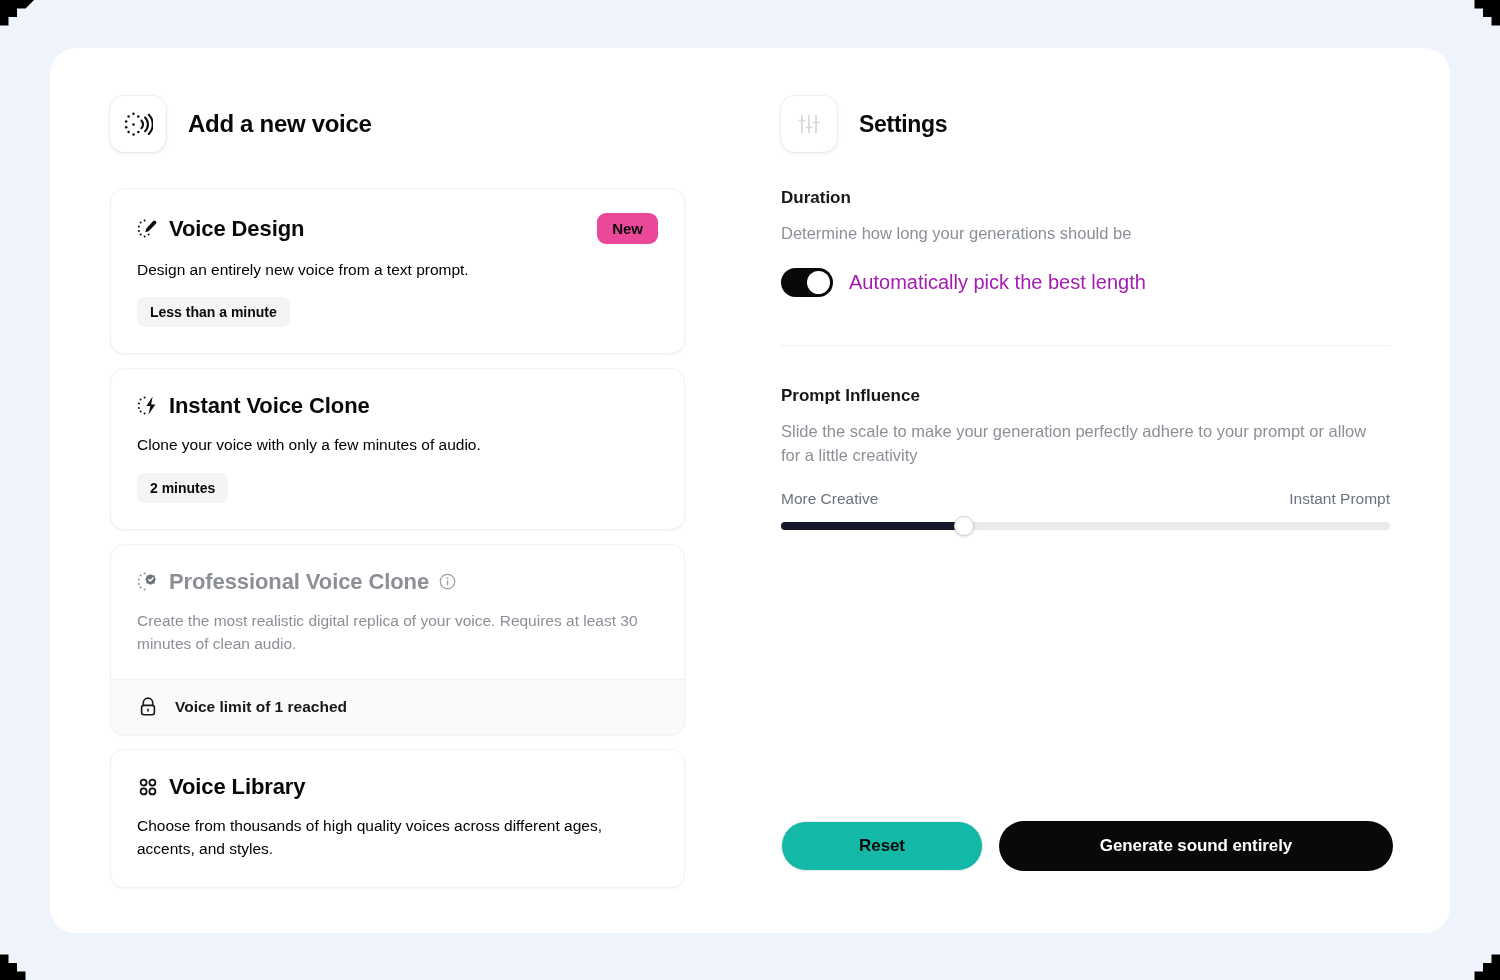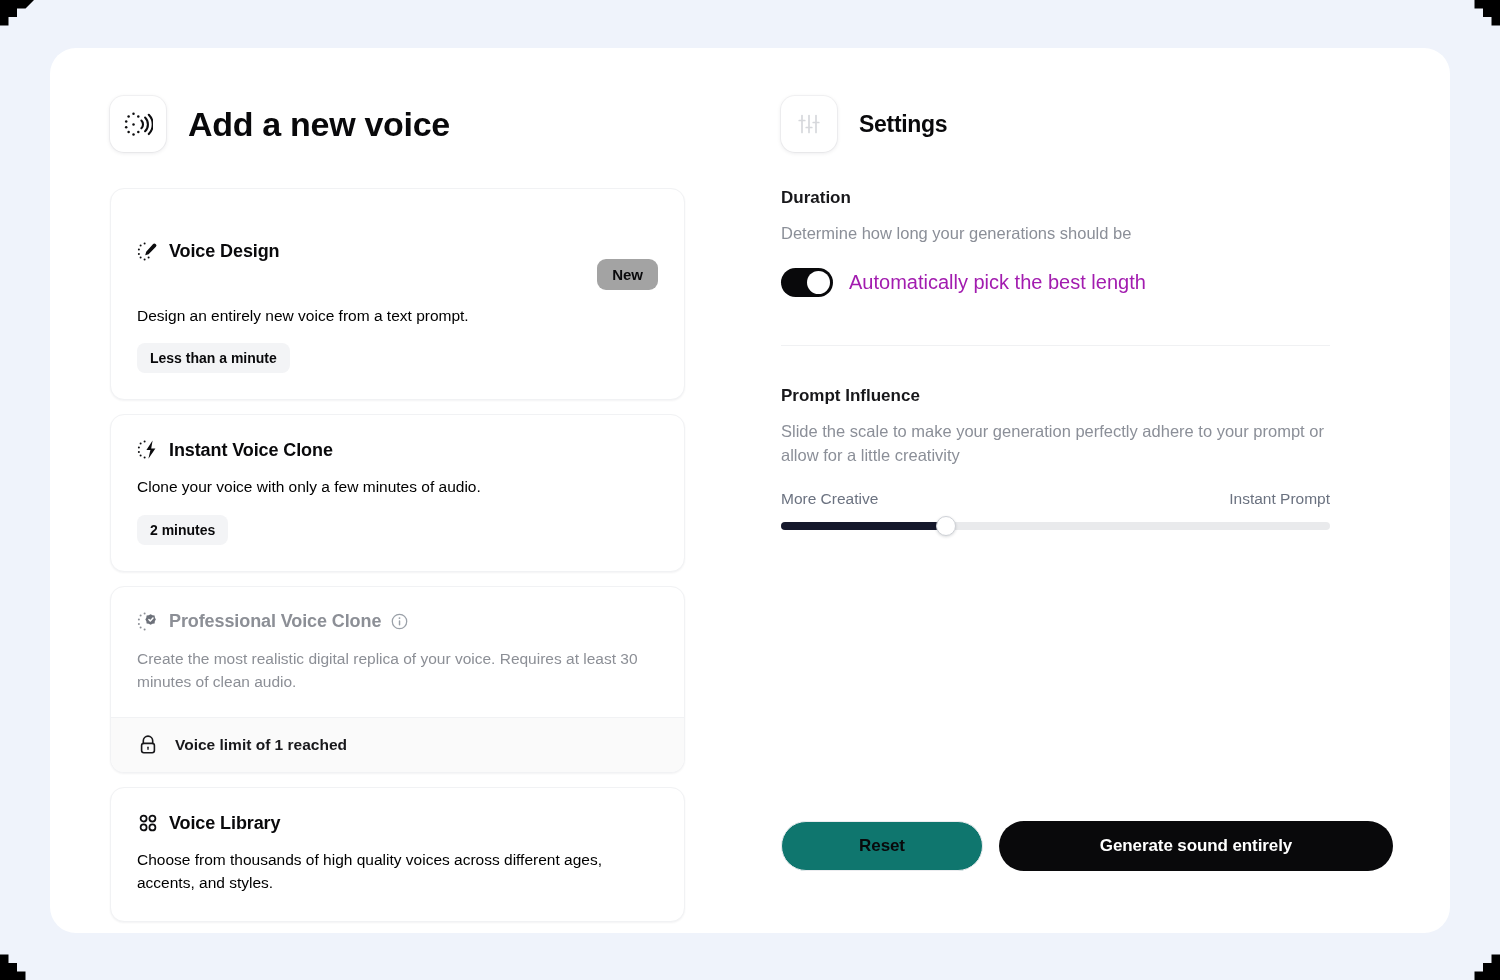--- a/index.html
+++ b/index.html
@@ -49,21 +49,21 @@
     border-radius: 26px;
     display: flex;
   }
 
   .col-left {
     width: 715px;
     padding: 48px 0 0 60px;
   }
   .col-right {
     flex: 1;
-    padding: 48px 120px 0 16px;
+    padding: 48px 60px 0 16px;
     position: relative;
   }
 
   
   .sec-head {
     display: flex;
     align-items: center;
     gap: 22px;
     margin-bottom: 36px;
   }
@@ -71,21 +71,21 @@
     width: 56px;
     height: 56px;
     border-radius: 14px;
     background: #ffffff;
     box-shadow: 0 1px 4px rgba(16,24,40,.10), 0 0 0 1px rgba(16,24,40,.04);
     display: flex;
     align-items: center;
     justify-content: center;
   }
   .sec-title {
-    font-size: 34px;
+    font-size: 24px;
     font-weight: bold;
     color: #09090b;
     letter-spacing: -.3px;
   }
   .sec-title.small { font-size: 23px; }
 
   
   .card-stack { width: 575px; }
 
   .card {
@@ -105,21 +105,21 @@
     display: flex;
     align-items: center;
     justify-content: space-between;
   }
   .card-title-wrap {
     display: flex;
     align-items: center;
     gap: 10px;
   }
   .card-title {
-    font-size: 18px;
+    font-size: 22px;
     font-weight: bold;
     color: #09090b;
     letter-spacing: -.1px;
   }
   .card-desc {
     margin-top: 14px;
     font-size: 15.5px;
     line-height: 1.5;
     color: #000000;
     max-width: 512px;
@@ -128,27 +128,26 @@
     display: inline-block;
     margin-top: 16px;
     background: #f3f4f6;
     border-radius: 8px;
     padding: 7px 13px;
     font-size: 14px;
     font-weight: bold;
     color: #09090b;
   }
   .badge-new {
-    background: #a3a3a3;
+    background: #ec4899;
     border-radius: 9px;
     padding: 7px 15px;
     font-size: 15px;
     font-weight: bold;
     color: #09090b;
-    margin-top: 46px;
   }
   .card-footer {
     margin: 24px -26px 0 -26px;
     border-top: 1px solid #f1f2f4;
     background: #fafafa;
     border-radius: 0 0 13px 13px;
     padding: 16px 26px;
     display: flex;
     align-items: center;
     gap: 16px;
@@ -285,21 +284,21 @@
     font-size: 17px;
     font-weight: bold;
     display: flex;
     align-items: center;
     justify-content: center;
     cursor: pointer;
     letter-spacing: -.1px;
   }
   .btn-reset {
     width: 202px;
-    background: #0f766e;
+    background: #14b8a6;
     border: 1px solid #ebecef;
     color: #09090b;
   }
   .btn-primary {
     flex: 1;
     background: #09090b;
     color: #fff;
     border: none;
   }
 

